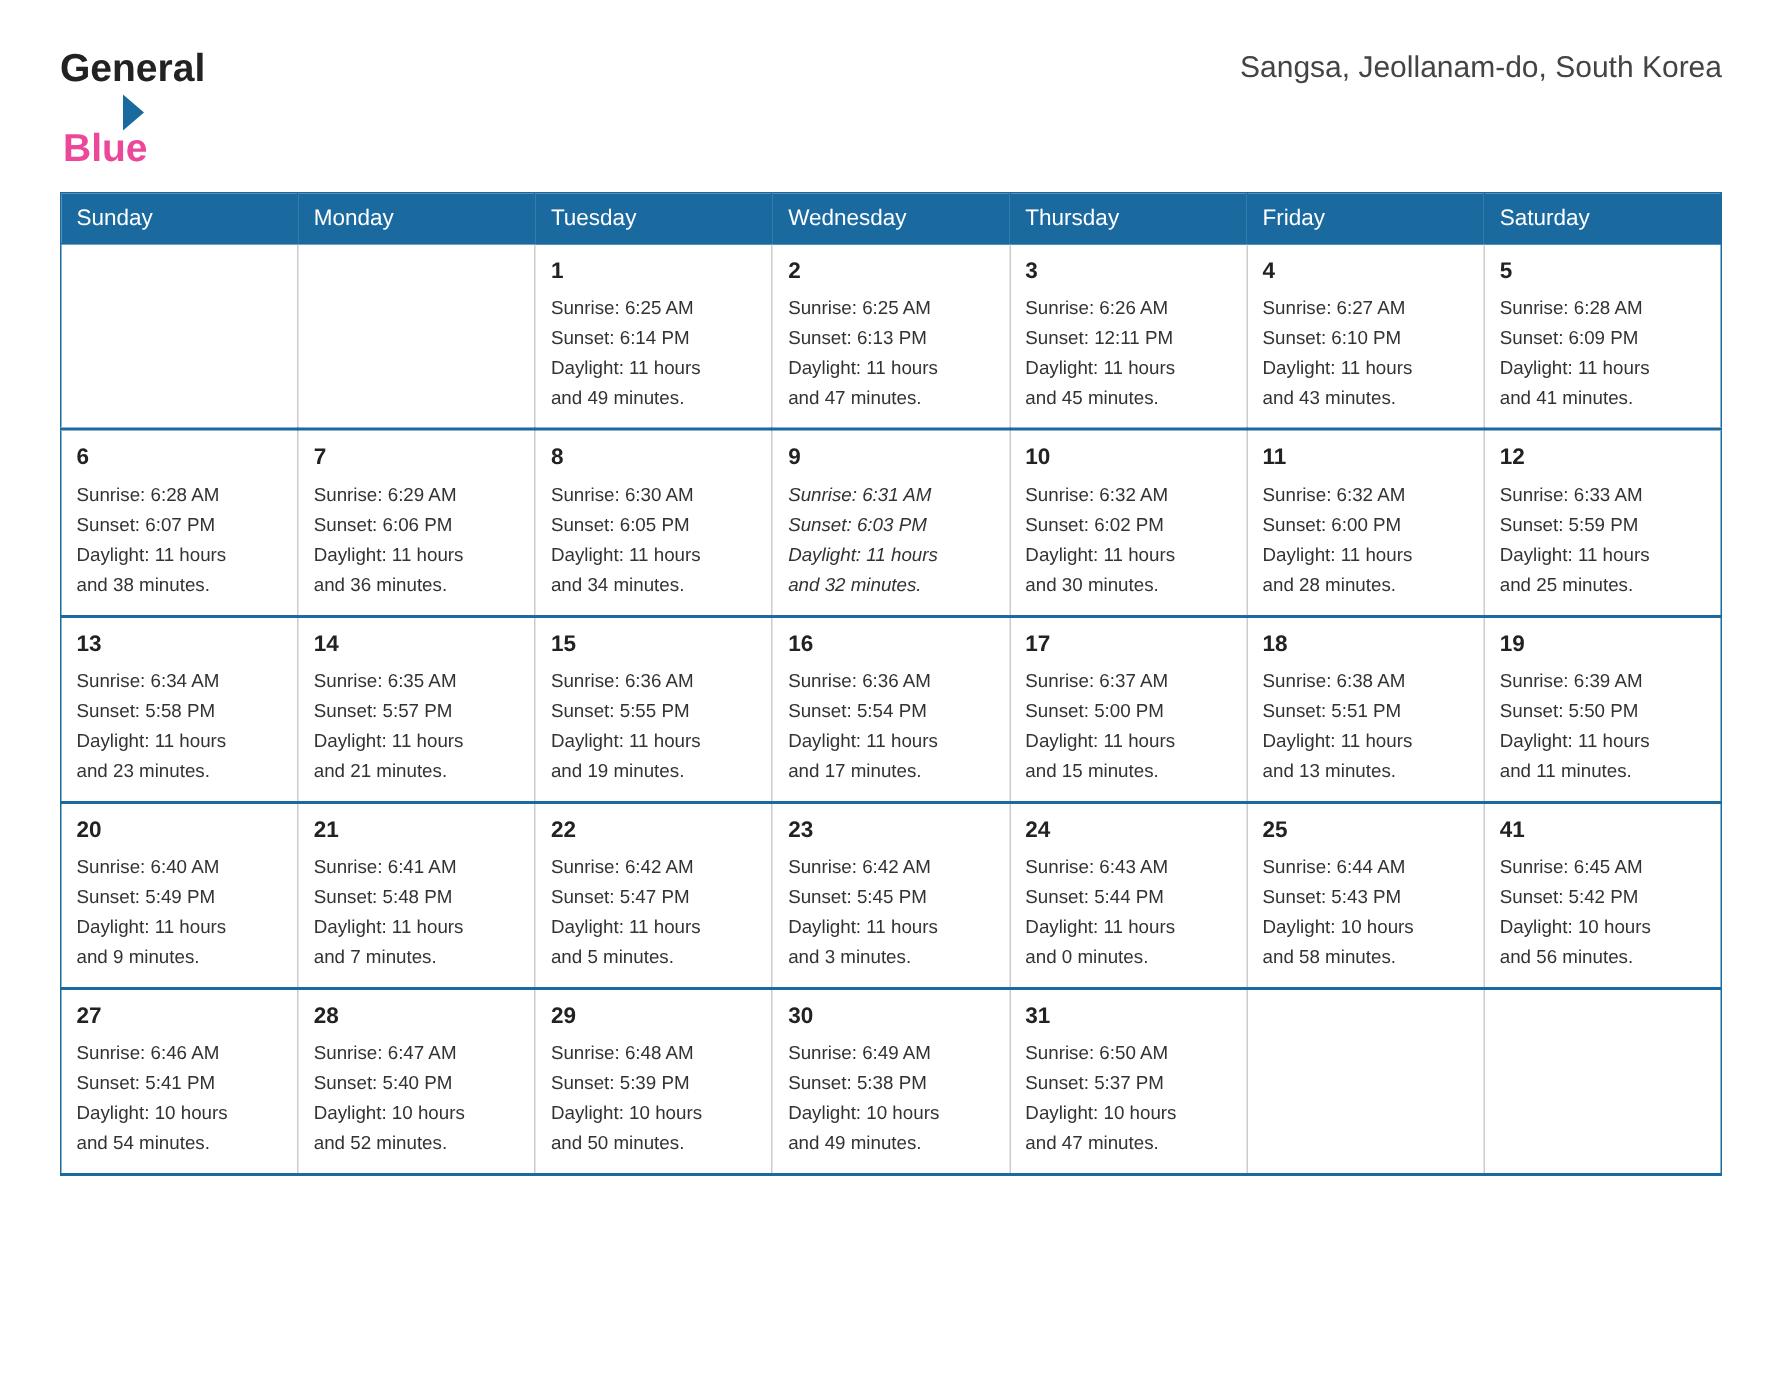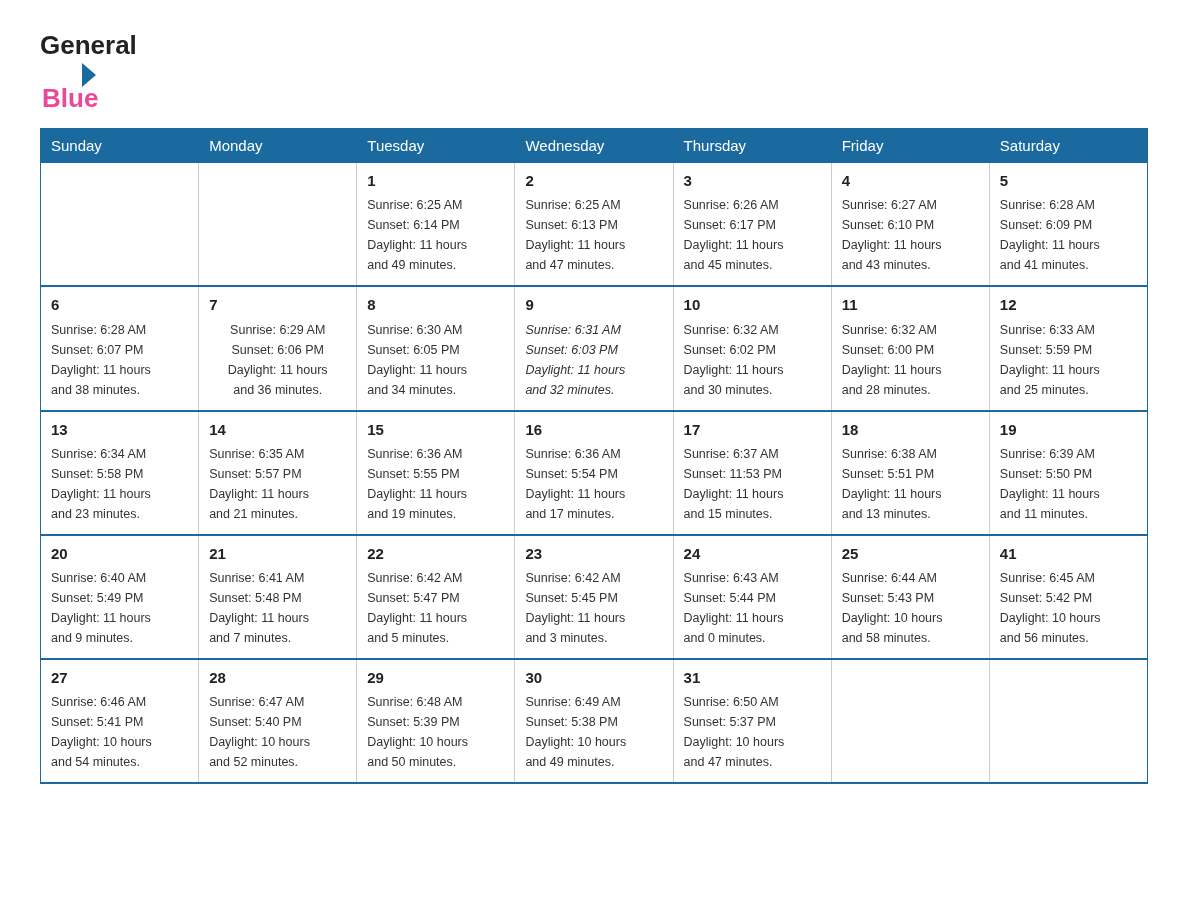--- a/index.html
+++ b/index.html
@@ -121,20 +121,21 @@
 
 <div class="header-row">
   <div class="logo">
     <div class="logo-text">
       <span class="logo-general">General</span>
       <div class="logo-blue-arrow"></div>
     </div>
     <span class="logo-blue">Blue</span>
   </div>
   <div class="title-block">
+    <div class="subtitle">Sangsa, Jeollanam-do, South Korea</div>
   </div>
 </div>
 
 <table class="calendar">
   <thead>
     <tr>
     <th>Sunday</th>
         <th>Monday</th>
         <th>Tuesday</th>
         <th>Wednesday</th>
@@ -157,21 +158,21 @@
         <td>
           <span class="day-number">2</span>
           <div class="day-info" style="white-space: pre-line;">Sunrise: 6:25 AM
 Sunset: 6:13 PM
 Daylight: 11 hours
 and 47 minutes.</div>
         </td>
         <td>
           <span class="day-number">3</span>
           <div class="day-info" style="white-space: pre-line;">Sunrise: 6:26 AM
-Sunset: 6:17 PM
+Sunset: 12:11 PM
 Daylight: 11 hours
 and 45 minutes.</div>
         </td>
         <td>
           <span class="day-number">4</span>
           <div class="day-info" style="white-space: pre-line;">Sunrise: 6:27 AM
 Sunset: 6:10 PM
 Daylight: 11 hours
 and 43 minutes.</div>
         </td>
@@ -186,21 +187,21 @@
       <tr>
         <td>
           <span class="day-number">6</span>
           <div class="day-info" style="white-space: pre-line;">Sunrise: 6:28 AM
 Sunset: 6:07 PM
 Daylight: 11 hours
 and 38 minutes.</div>
         </td>
         <td>
           <span class="day-number">7</span>
-          <div class="day-info" style="white-space: pre-line; text-align: center;">Sunrise: 6:29 AM
+          <div class="day-info" style="white-space: pre-line;">Sunrise: 6:29 AM
 Sunset: 6:06 PM
 Daylight: 11 hours
 and 36 minutes.</div>
         </td>
         <td>
           <span class="day-number">8</span>
           <div class="day-info" style="white-space: pre-line;">Sunrise: 6:30 AM
 Sunset: 6:05 PM
 Daylight: 11 hours
 and 34 minutes.</div>
@@ -259,21 +260,21 @@
         <td>
           <span class="day-number">16</span>
           <div class="day-info" style="white-space: pre-line;">Sunrise: 6:36 AM
 Sunset: 5:54 PM
 Daylight: 11 hours
 and 17 minutes.</div>
         </td>
         <td>
           <span class="day-number">17</span>
           <div class="day-info" style="white-space: pre-line;">Sunrise: 6:37 AM
-Sunset: 11:53 PM
+Sunset: 5:00 PM
 Daylight: 11 hours
 and 15 minutes.</div>
         </td>
         <td>
           <span class="day-number">18</span>
           <div class="day-info" style="white-space: pre-line;">Sunrise: 6:38 AM
 Sunset: 5:51 PM
 Daylight: 11 hours
 and 13 minutes.</div>
         </td>

